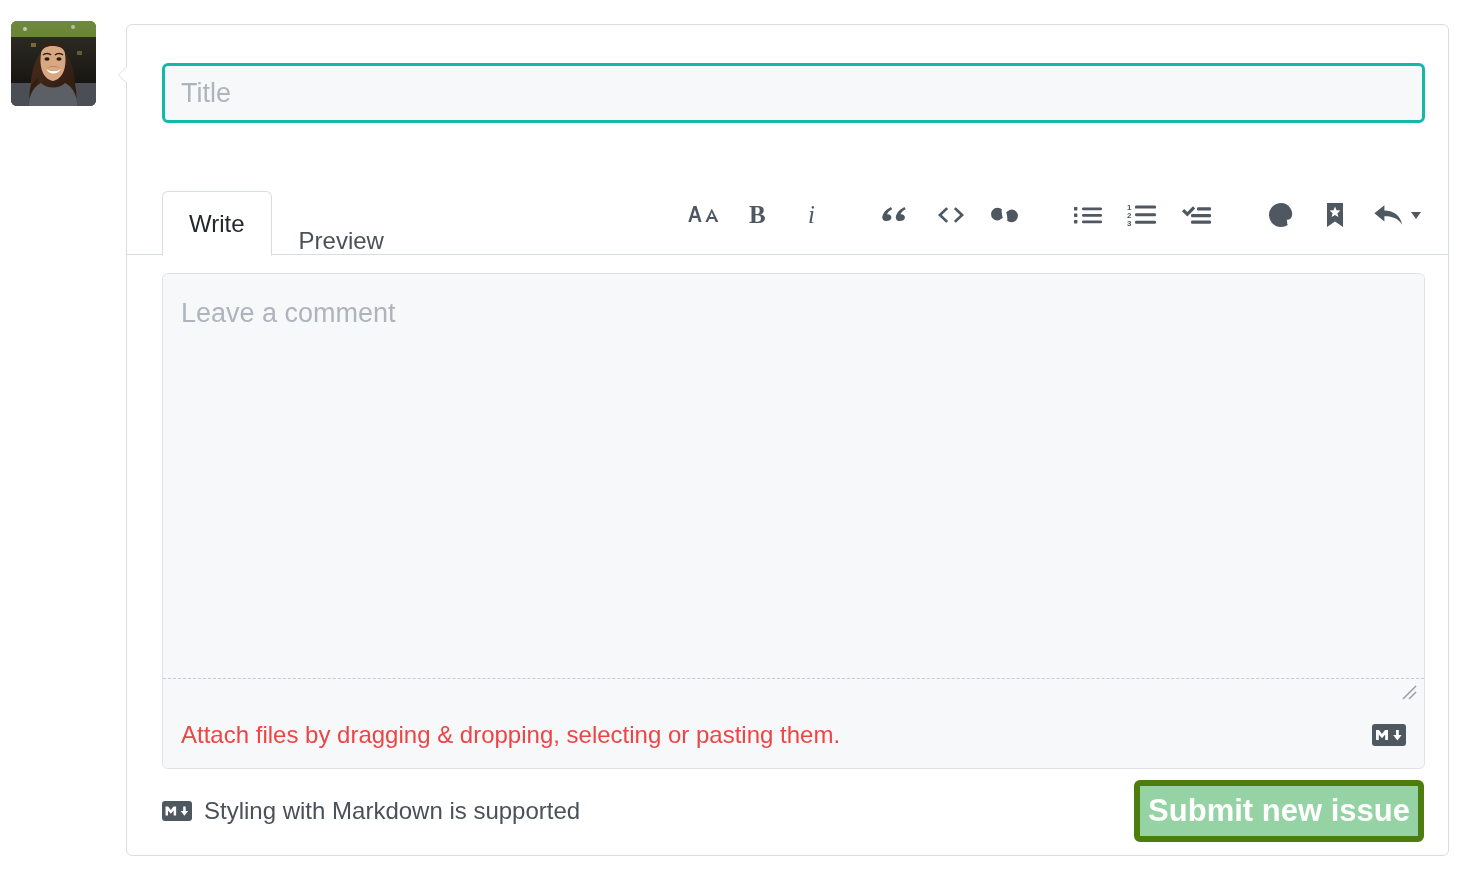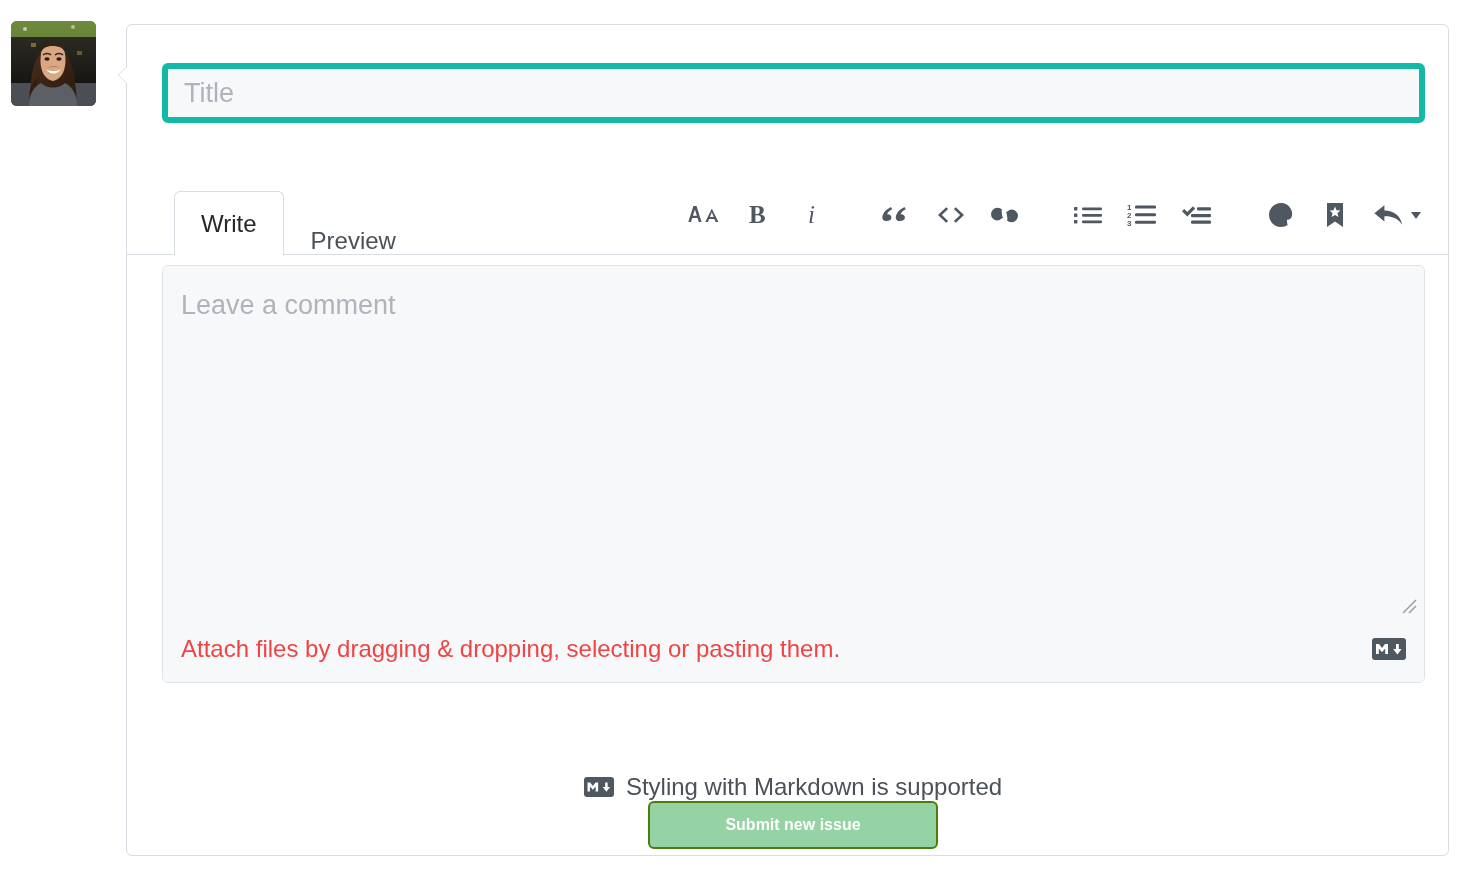--- a/index.html
+++ b/index.html
@@ -65,21 +65,21 @@
   }
 
   
   .title-field {
     position: absolute;
     left: 35px;
     top: 38px;
     width: 1263px;
     height: 60px;
     background: #f7f8fa;
-    border: 6px solid #14b8a6;
+    border: 3px solid #14b8a6;
     border-radius: 6px;
     display: flex;
     align-items: center;
     padding: 4px 16px;
     font-size: 27px;
     color: #aeb4bb;
     font-family: "Liberation Sans", sans-serif;
     outline: none;
   }
   .title-field::placeholder { color: #aeb4bb; opacity: 1; }
@@ -100,21 +100,20 @@
     height: 1px;
     background: #d8dde3;
   }
   .tabs {
     position: absolute;
     left: 35px;
     bottom: 0;
     display: flex;
     align-items: flex-end;
     height: 90px;
-    margin-left: 12px;
   }
   .tab {
     position: relative;
     height: 64px;
     display: flex;
     align-items: center;
     justify-content: center;
     padding: 0 26px;
     font-size: 24px;
     color: #3c4248;
@@ -158,23 +157,23 @@
     border: none;
     padding: 0;
   }
   .tb-btn svg { display: block; fill: #4f5761; }
   .tb-reply { width: 72px; }
 
   
   .commentbox {
     position: absolute;
     left: 35px;
-    top: 240px;
+    top: 248px;
     width: 1263px;
-    height: 418px;
+    height: 496px;
     background: #f7f8fa;
     border: 1px solid #dfe3e8;
     border-radius: 6px;
     overflow: hidden;
   }
   .comment-area {
     position: absolute;
     left: 0; top: 0;
     width: 1261px;
     height: 405px;
@@ -230,38 +229,37 @@
 
   
   .footer {
     position: absolute;
     left: 35px;
     right: 24px;
     top: 748px;
     height: 76px;
     display: flex;
     align-items: center;
-    justify-content: flex-start;
-    flex-direction: column;
+    justify-content: space-between;
   }
   .md-note {
     display: flex;
     align-items: center;
     gap: 12px;
     font-size: 24px;
     color: #4a5159;
   }
   .submit-btn {
     width: 290px;
-    height: 78px;
+    height: 62px;
     background: #95d3a4;
-    border: 2px solid #4d7c0f;
+    border: 6px solid #4d7c0f;
     border-radius: 6px;
     color: #ffffff;
-    font-size: 16px;
+    font-size: 31px;
     font-weight: bold;
     font-family: "Liberation Sans", sans-serif;
     cursor: default;
     display: flex;
     align-items: center;
     justify-content: center;
   }
 </style>
 </head>
 <body>

